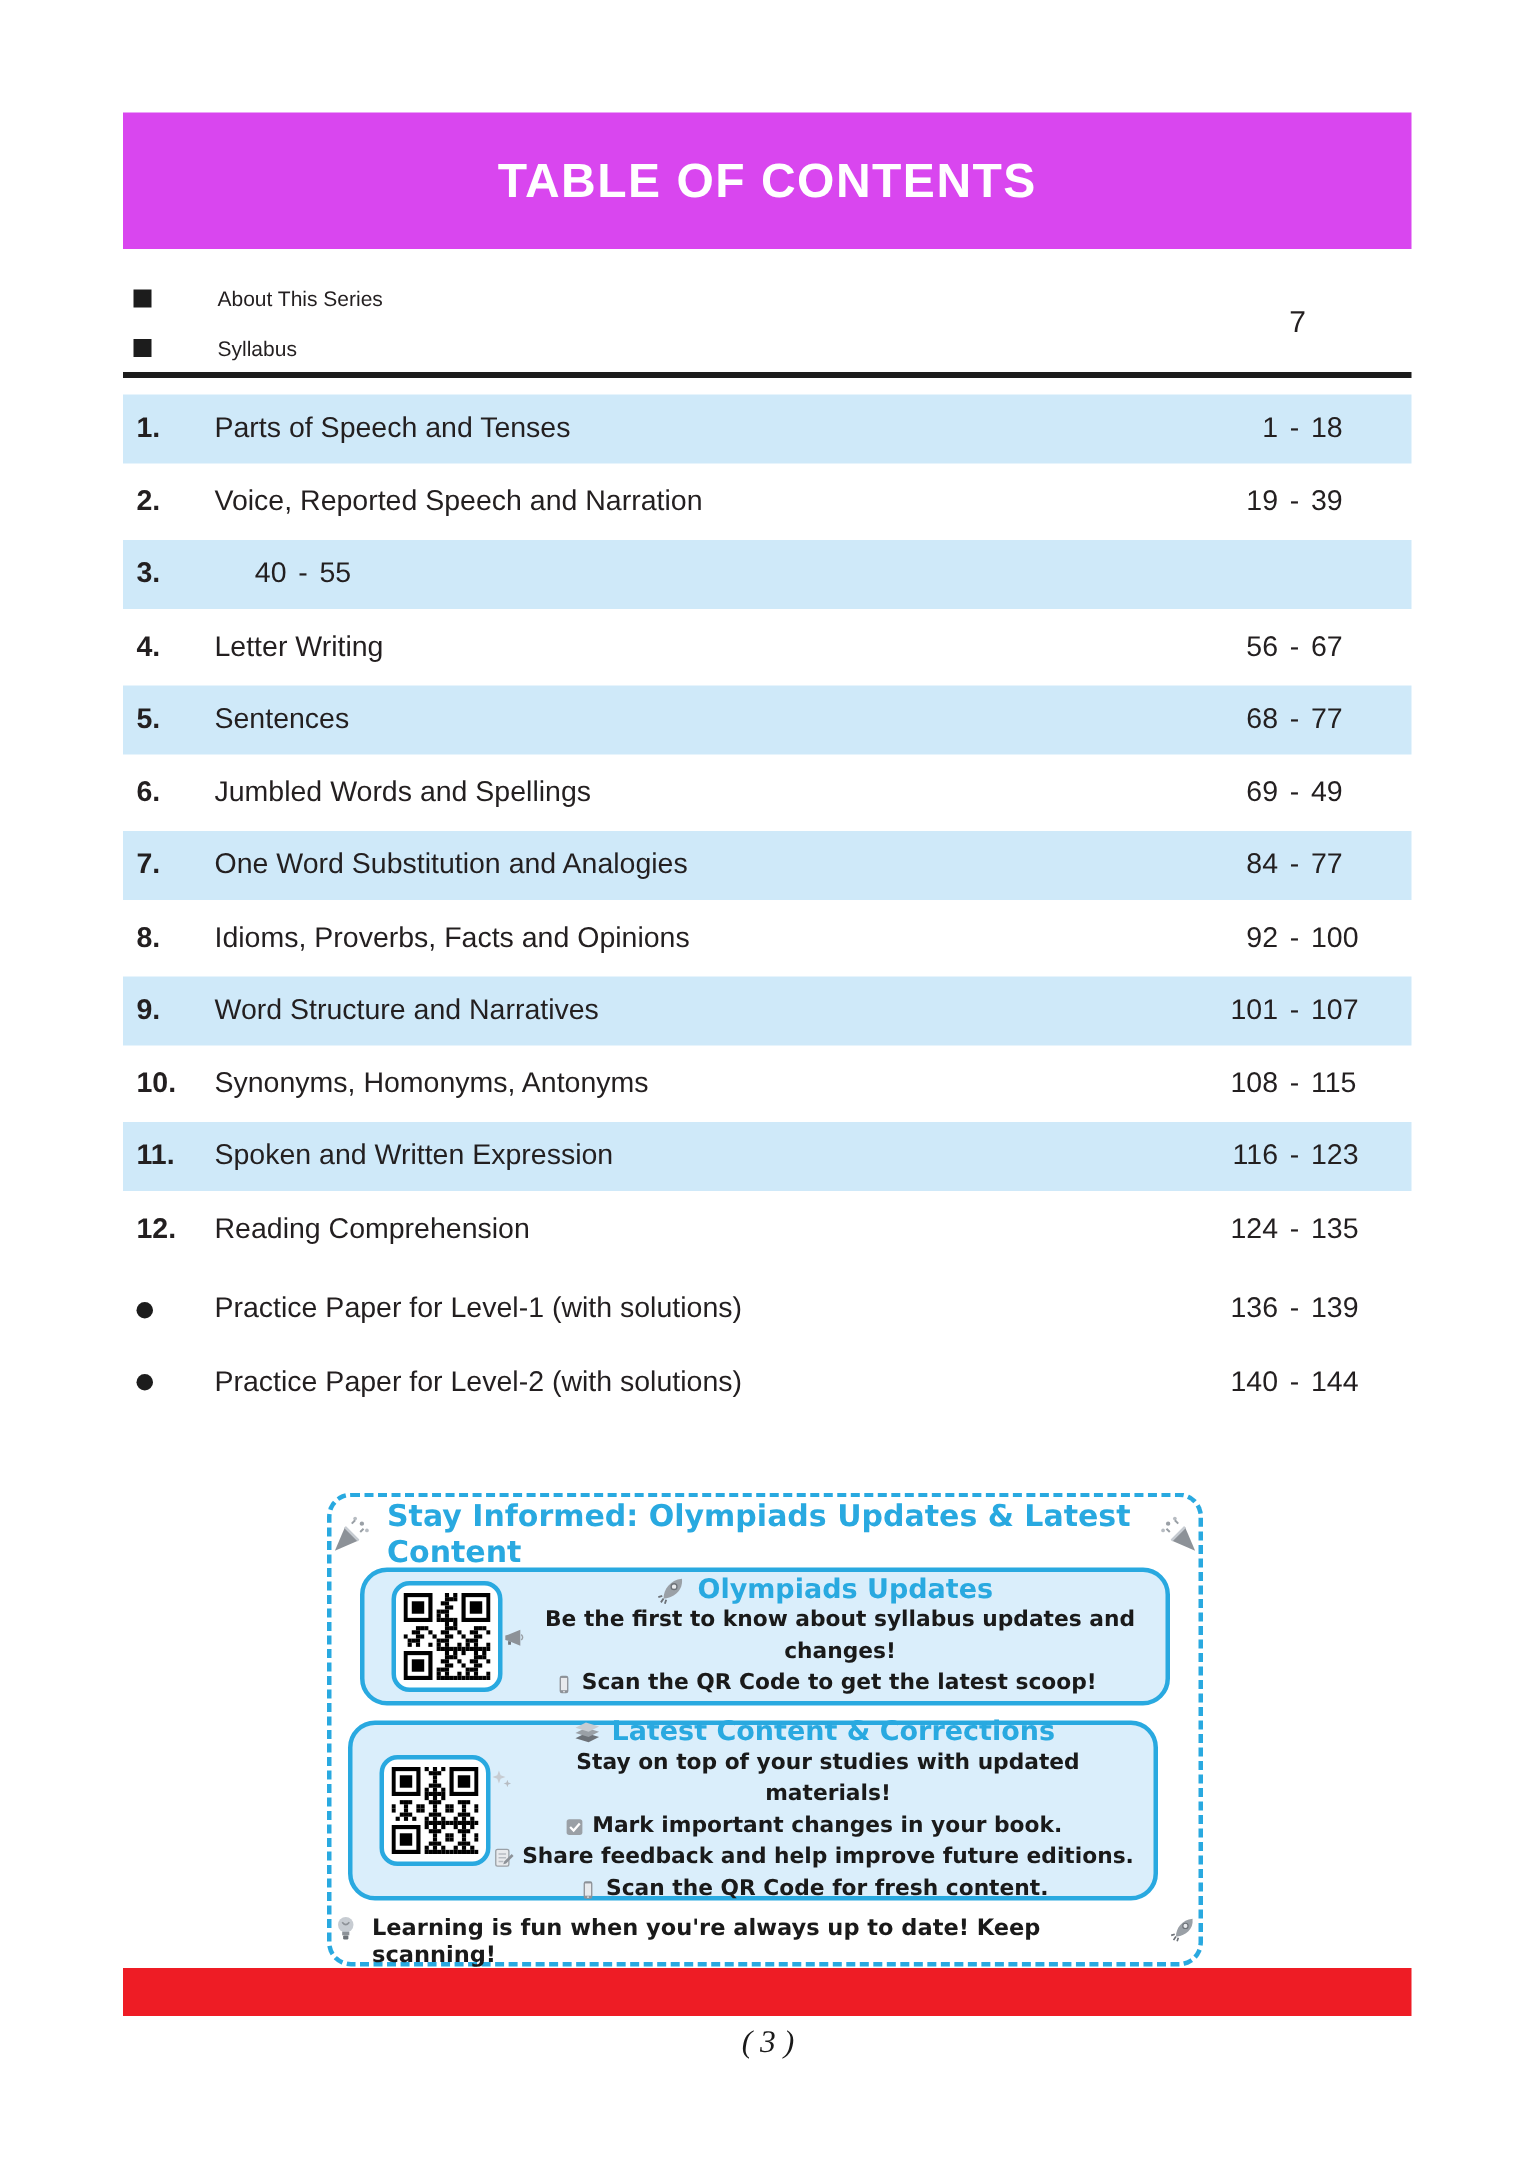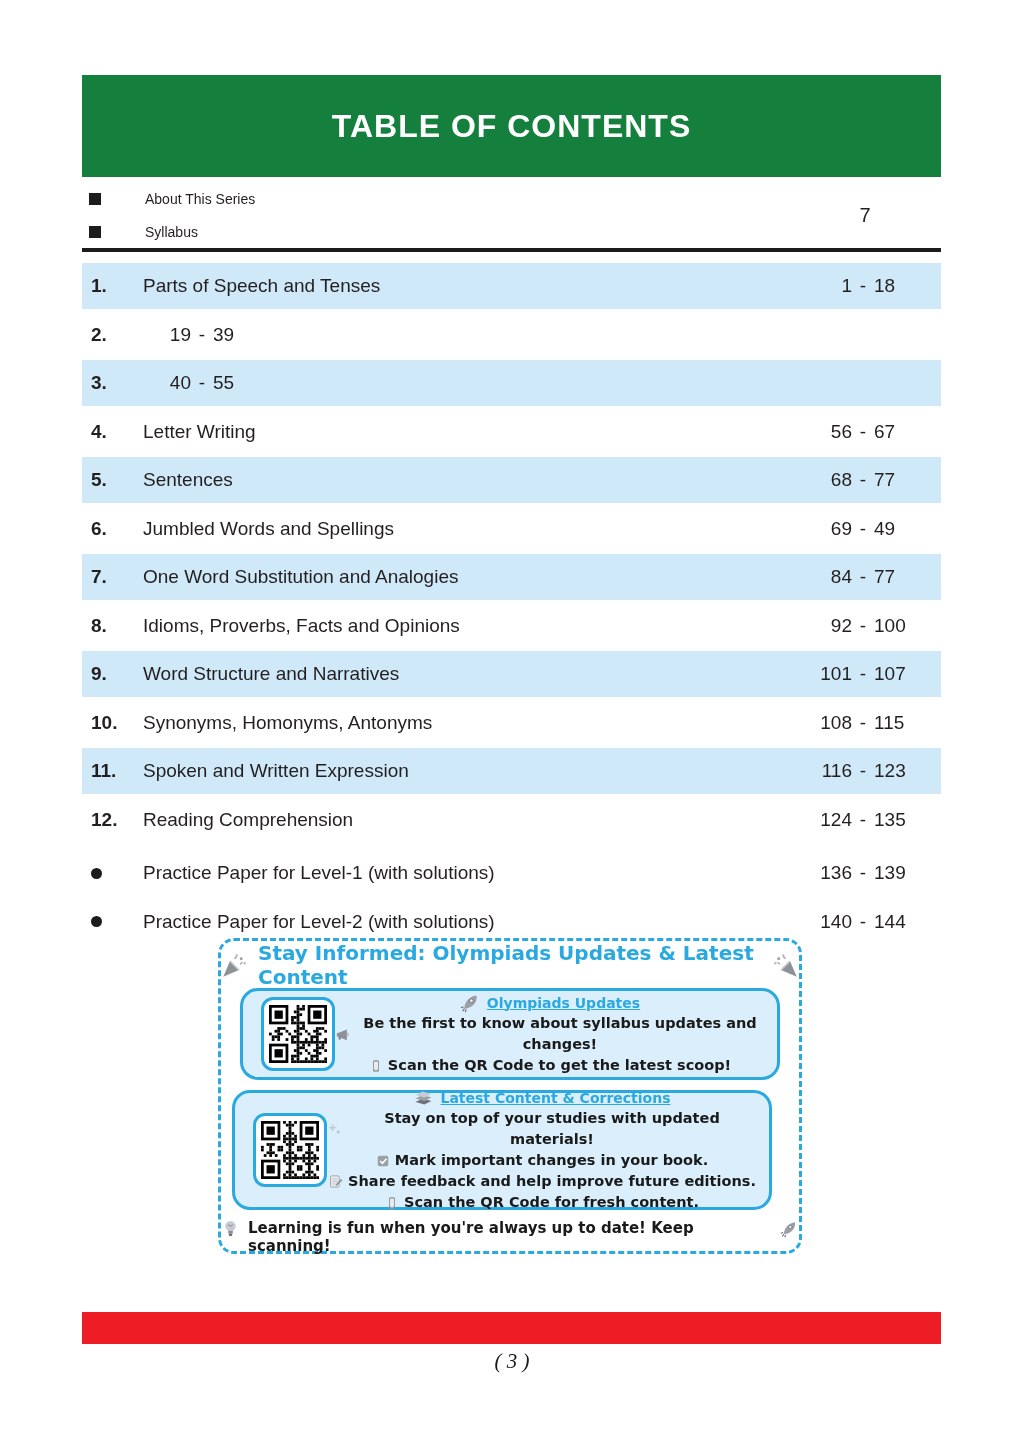--- a/index.html
+++ b/index.html
@@ -3,22 +3,22 @@
 <meta charset="utf-8">
 <style>
   * { margin:0; padding:0; box-sizing:border-box; }
   html,body { background:#ffffff; }
   .page {
     position:relative; width:1024px; height:1440px; background:#ffffff;
     font-family:"Liberation Sans", sans-serif; color:#231f20; overflow:hidden;
   }
   
   .header-bar {
-    position:absolute; left:82px; top:75px; width:859px; height:102px;
-    background:#15803d; display:flex; align-items:center; justify-content:center;
+    position:absolute; left:82px; top:75px; width:859px; height:91px;
+    background:#d946ef; display:flex; align-items:center; justify-content:center;
   }
   .header-title {
     color:#ffffff; font-size:32px; font-weight:700; letter-spacing:1px;
   }
   
   .front { position:absolute; left:82px; top:182px; width:859px; display:flex; }
   .front-left { flex:1; }
   .front-item { display:flex; align-items:center; height:33px; font-size:14px; }
   .sq-bullet { width:12px; height:12px; background:#1c1c1c; margin-left:7px; margin-right:44px; flex:0 0 auto; }
   .front-page { width:137px; padding-right:15px; display:flex; align-items:center; justify-content:center; font-size:20px; }
@@ -31,21 +31,21 @@
   .dot-bullet { width:11px; height:11px; border-radius:50%; background:#1c1c1c; margin-left:9px; flex:0 0 auto; }
   .dot-col { width:61px; display:flex; align-items:center; flex:0 0 auto; }
   .chap-title { flex:1; }
   .pages { display:flex; padding-right:15px; flex:0 0 auto; }
   .ps { width:48px; text-align:right; }
   .pd { width:22px; text-align:center; }
   .pe { width:52px; text-align:left; }
   .practice-gap { height:5px; }
   
   .stay {
-    position:absolute; left:218px; top:938px; width:584px; height:316px;
+    position:absolute; left:218px; top:995px; width:584px; height:316px;
     background:#ffffff; border:3px dashed #29a9e0; border-radius:16px;
     font-family:"DejaVu Sans", sans-serif;
   }
   .stay-heading {
     display:flex; align-items:center; justify-content:center; gap:10px;
     margin-top:7px; height:34px;
   }
   .stay-heading-text { color:#29a9e0; font-size:20px; font-weight:700; }
   .card {
     margin:0 auto; width:540px; background:#daeefb; border:3px solid #29a9e0;
@@ -54,21 +54,21 @@
   .card1 { height:92px; margin-top:6px; }
   .card2 { height:120px; margin-top:10px;margin-left:11px; }
   .qr-tile {
     width:74px; height:74px; background:#ffffff; border:3px solid #29a9e0;
     border-radius:12px; display:flex; align-items:center; justify-content:center;
     flex:0 0 auto; margin-left:6px;
   }
   .qr { width:58px; height:58px; }
   .card-body { flex:1; text-align:center; }
   .card-title-row { display:flex; align-items:center; justify-content:center; gap:6px; }
-  .card-title { color:#29a9e0; font-size:14px; font-weight:700;text-decoration:underline; }
+  .card-title { color:#29a9e0; font-size:18px; font-weight:700; }
   .card-line { font-size:14.5px; font-weight:700; color:#1a1a1a; line-height:21px;
     display:flex; align-items:center; justify-content:center; gap:5px; }
   .card-line .seg-rest { font-weight:600; }
   .card-line .seg-bold { font-weight:800; }
   .stay-footer {
     display:flex; align-items:flex-start; justify-content:center; gap:8px;
     margin-top:9px; font-size:15px; font-weight:700; color:#1a1a1a;
   }
   .icon { display:inline-flex; flex:0 0 auto; }
   .flip { transform:scaleX(-1); }
@@ -161,20 +161,21 @@
       <span class="num">1.</span>
       <span class="chap-title">Parts of Speech and Tenses</span>
       <span class="pages">
           <span class="ps">1</span>
           <span class="pd">-</span>
           <span class="pe">18</span>
         </span>
     </div>
     <div class="row">
       <span class="num">2.</span>
+      <span class="chap-title">Voice, Reported Speech and Narration</span>
       <span class="pages">
           <span class="ps">19</span>
           <span class="pd">-</span>
           <span class="pe">39</span>
         </span>
     </div>
     <div class="row blue">
       <span class="num">3.</span>
       <span class="pages">
           <span class="ps">40</span>

